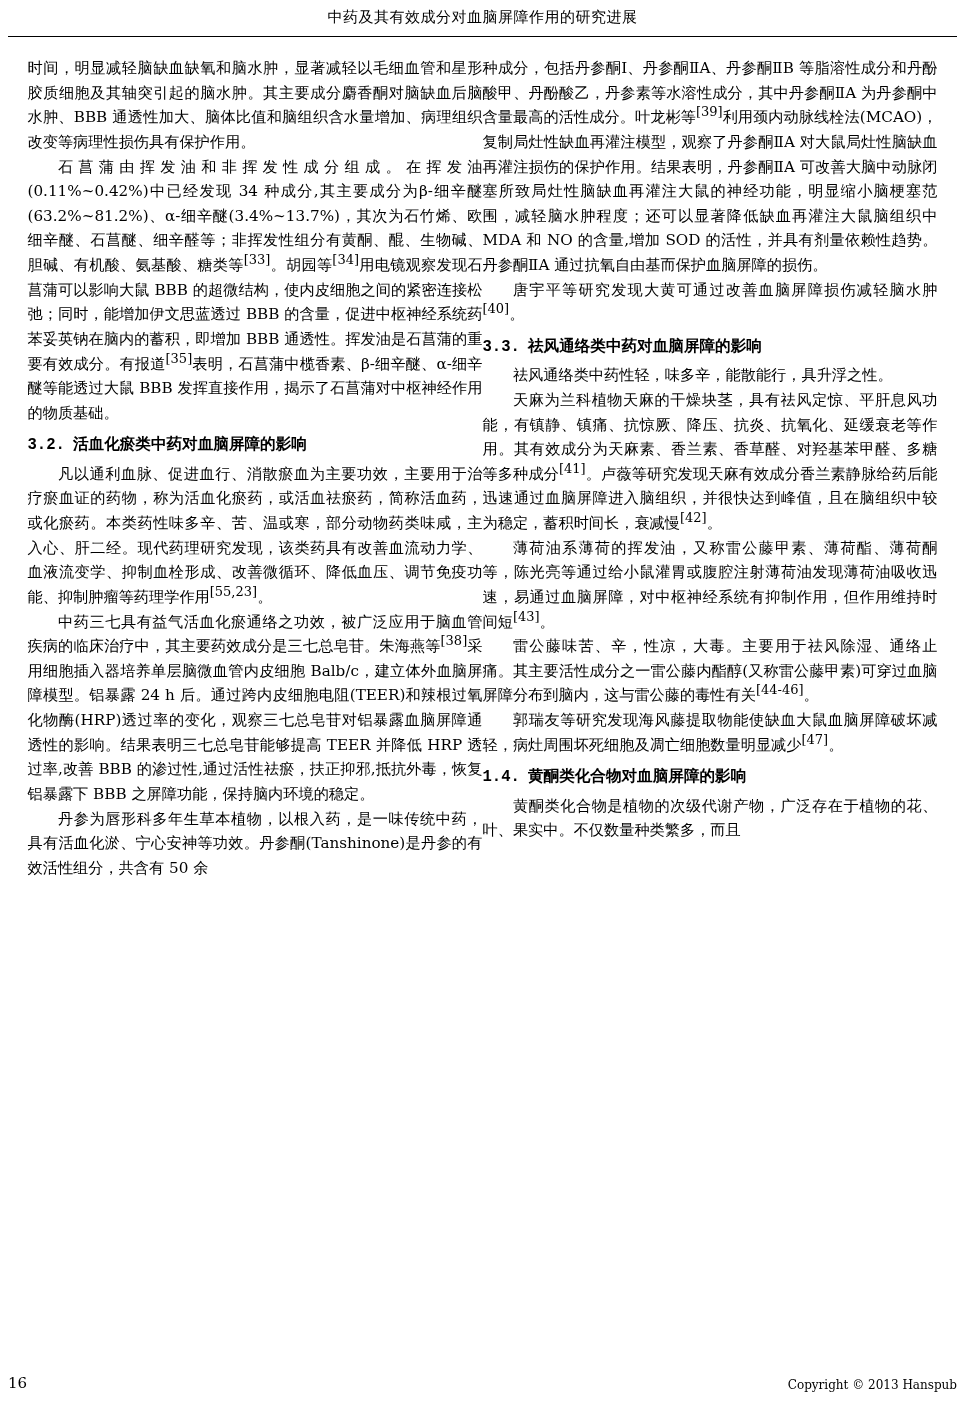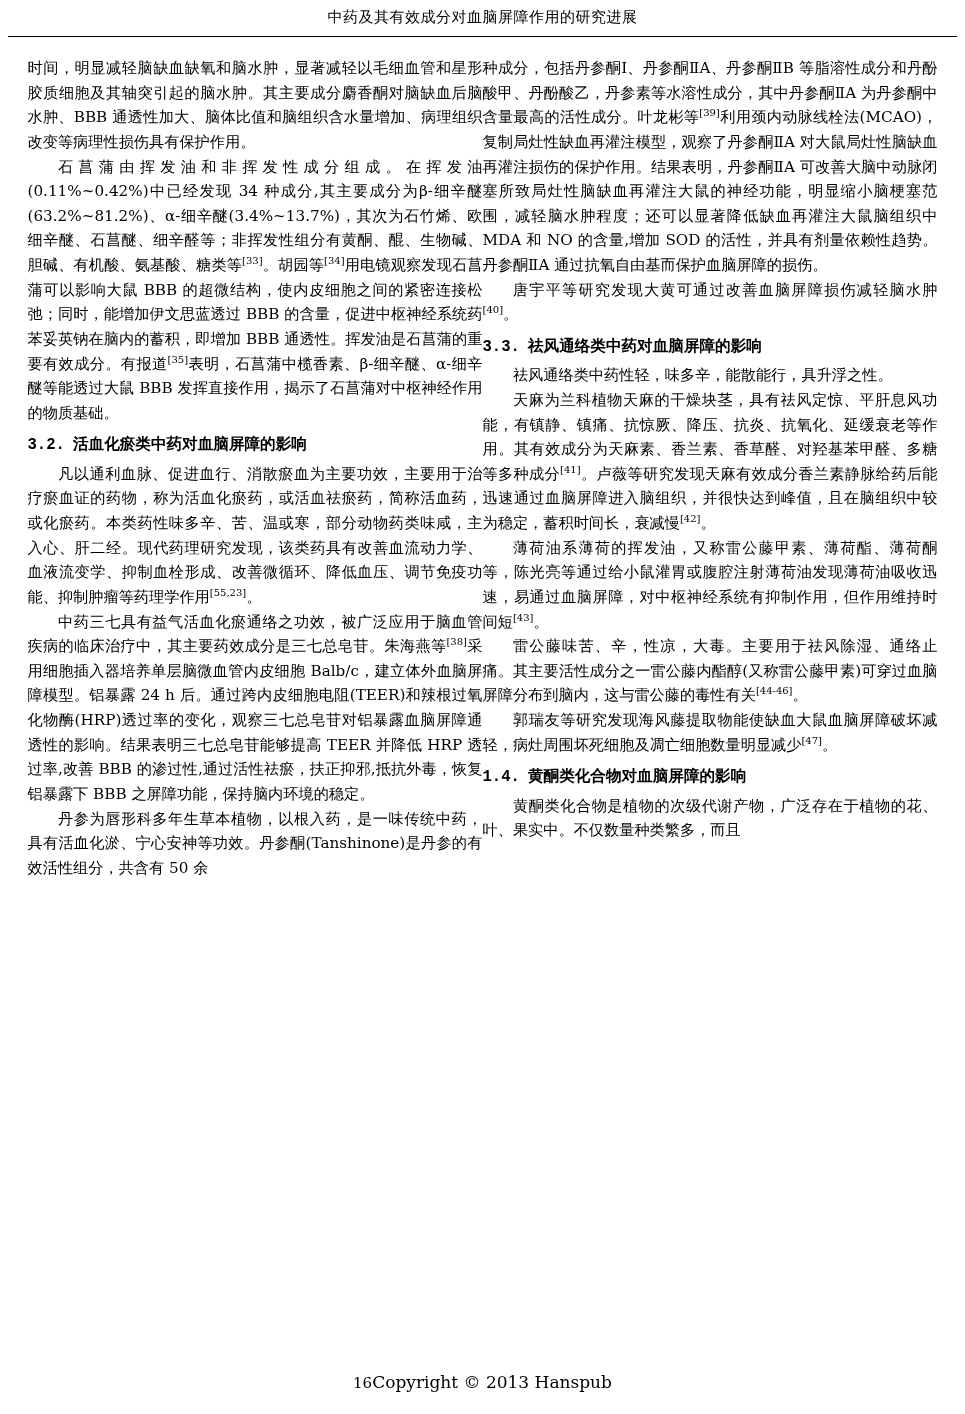--- a/index.html
+++ b/index.html
@@ -69,40 +69,40 @@
     font-size: 15.6px;
     font-weight: bold;
     font-family: Liberation Mono, monospace;
     text-indent: 0;
     line-height: 1.5;
   }
   h3 .secnum {
     margin-right: 8px;
   }
   sup {
-    font-size: 10px;
+    font-size: 13px;
     vertical-align: super;
     line-height: 0;
   }
   
   .footer {
     position: absolute;
     bottom: 22px;
     left: 8px;
     width: 949px;
     display: flex;
-    justify-content: center;
+    justify-content: space-between;
     align-items: flex-end;
     font-size: 15px;
   }
   .footer .page-num {
     font-size: 15px;
   }
   .footer .copyright {
-    font-size: 17px;
+    font-size: 12px;
   }
 </style>
 </head>
 <body>
 
 <div class="page">
 
   <div class="running-header">中药及其有效成分对血脑屏障作用的研究进展</div>
   <div class="header-rule"></div>
 

